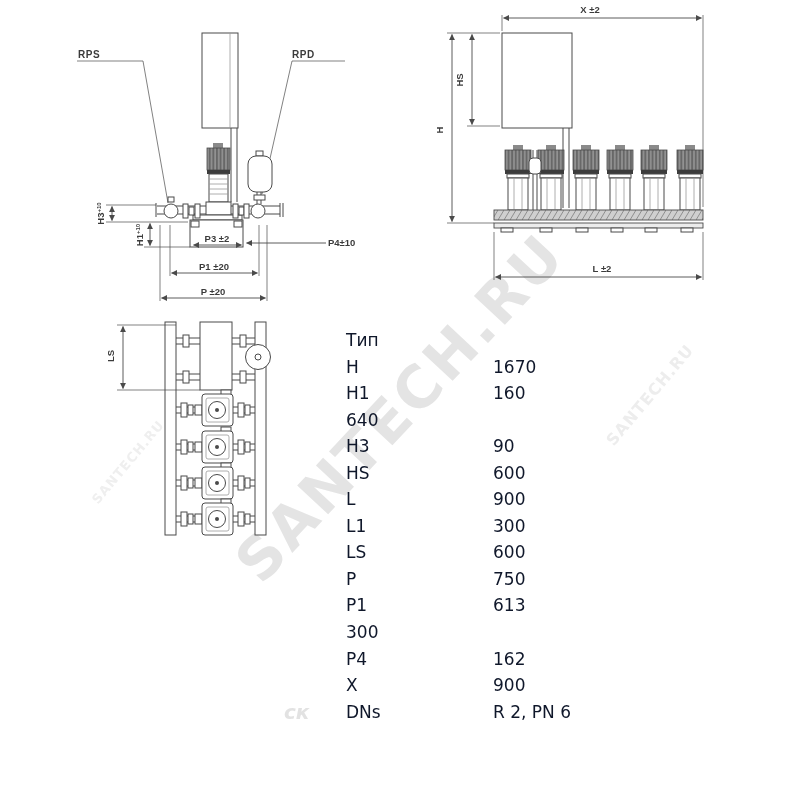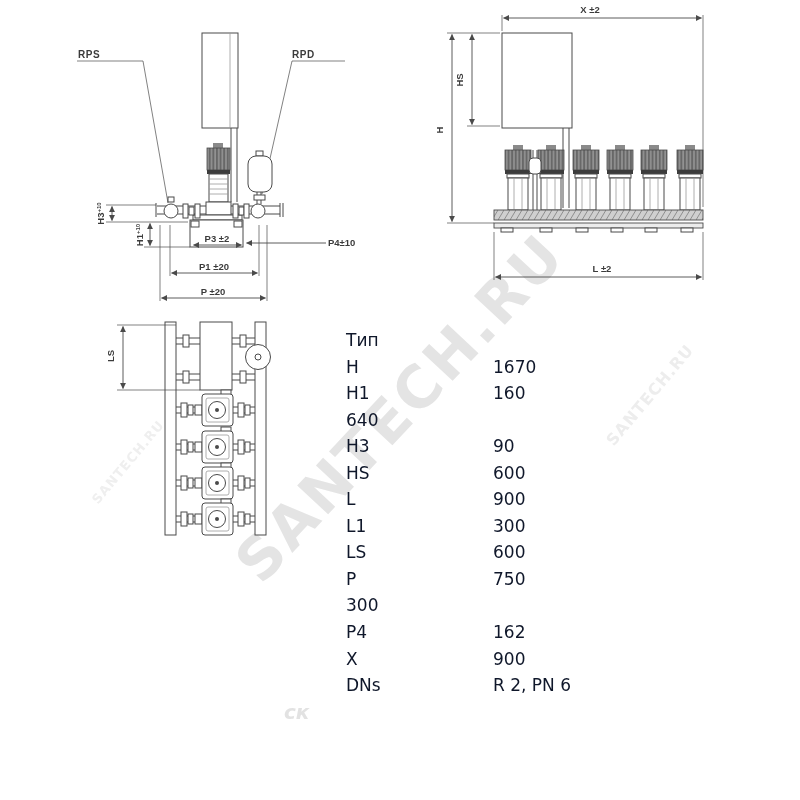--- a/index.html
+++ b/index.html
@@ -407,20 +407,24 @@
     </div>
   <div class="trow">
       <div class="tc1">LS</div>
       <div class="tc2">600</div>
     </div>
   <div class="trow">
       <div class="tc1">P</div>
       <div class="tc2">750</div>
     </div>
   <div class="trow">
+      <div class="tc1">P1</div>
+      <div class="tc2">613</div>
+    </div>
+  <div class="trow">
       <div class="tc2">300</div>
     </div>
   <div class="trow">
       <div class="tc1">P4</div>
       <div class="tc2">162</div>
     </div>
   <div class="trow">
       <div class="tc1">X</div>
       <div class="tc2">900</div>
     </div>

